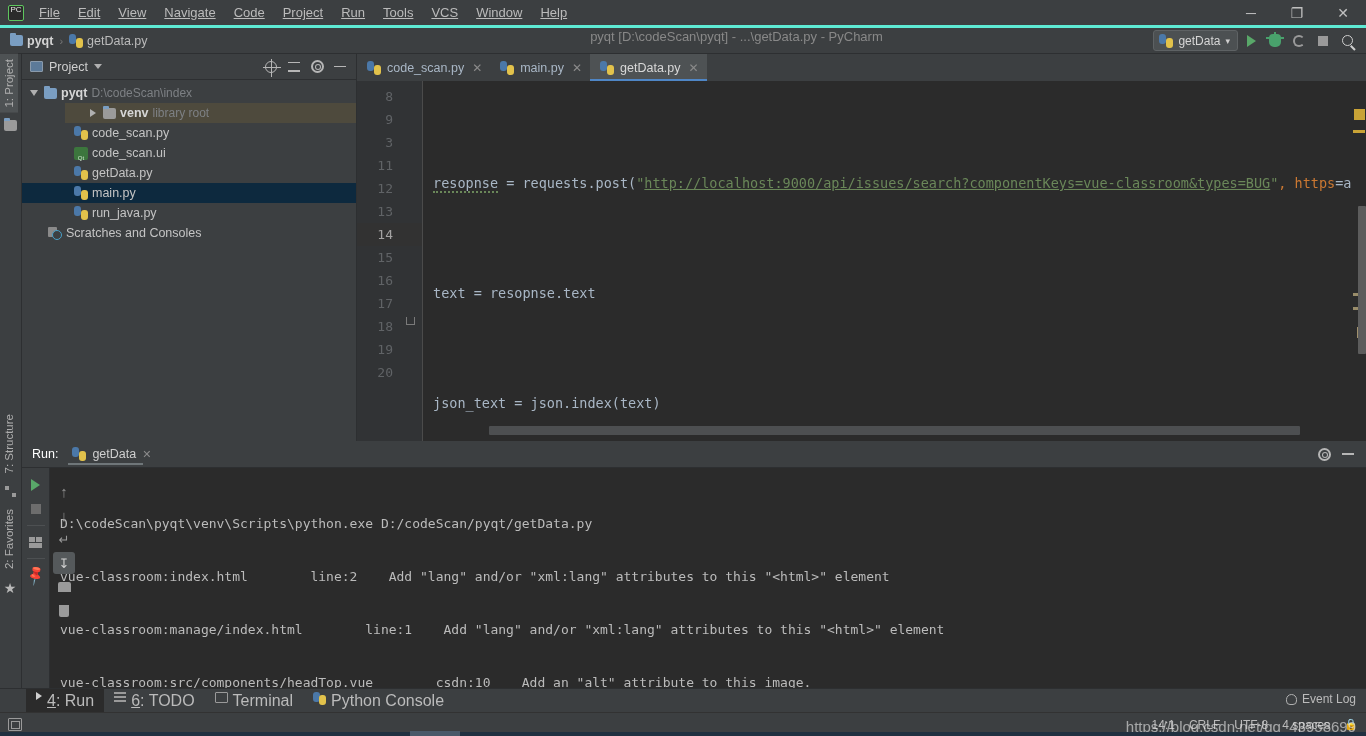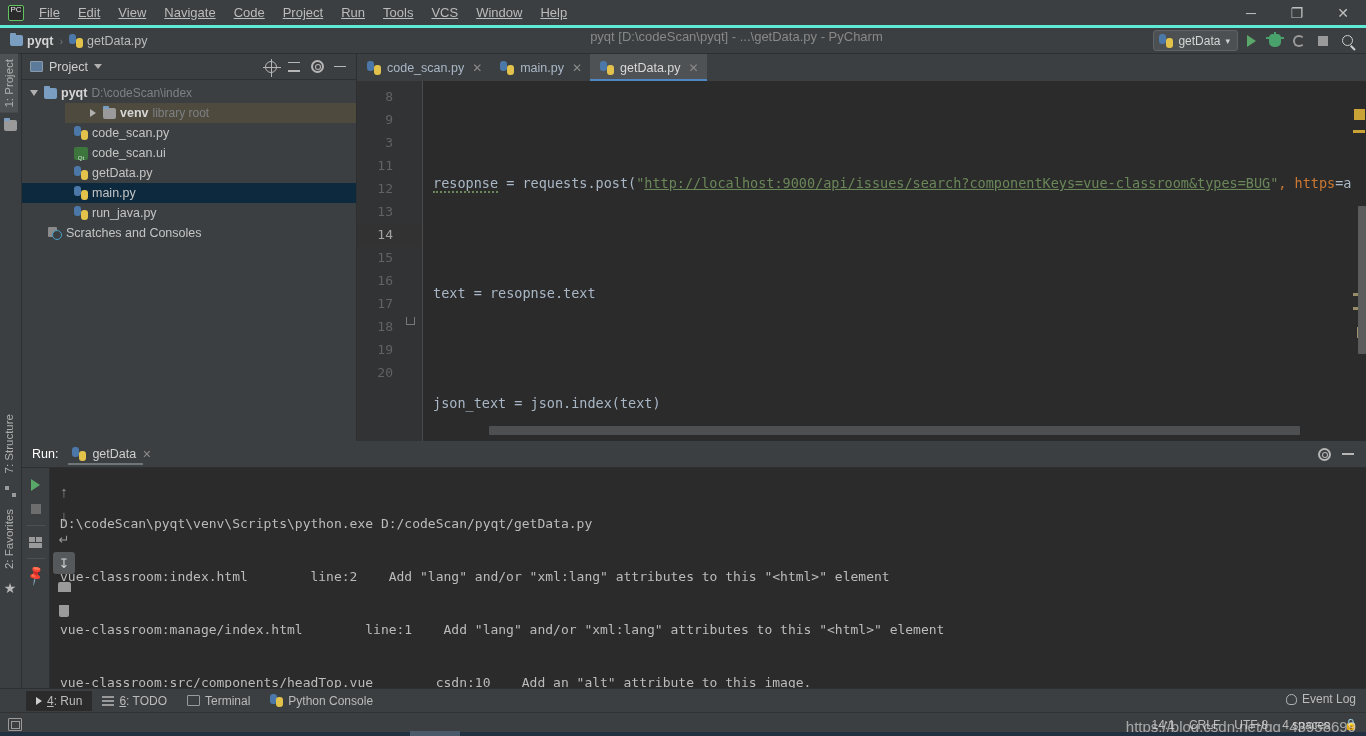--- a/index.html
+++ b/index.html
@@ -230,21 +230,21 @@
     font-family: "DejaVu Sans Mono", monospace; font-size: 13px; color: #bbbbbb;
     white-space: pre;
   }
   .con-line { height: 23px; line-height: 23px; }
   .toolwin-bar {
     position: absolute; left: 0; right: 0; bottom: 24px; height: 24px;
     background: #3c3f41; display: flex; align-items: center; padding-left: 26px; gap: 0;
     border-top: 1px solid #2d2f31;
   }
   .tw-item {
-    display: flex; align-items: center; gap: 5px; padding: 3px 10px; font-size: 12px; color: #bbbbbb;
+    display: flex; align-items: flex-start; gap: 5px; padding: 3px 10px; font-size: 16px; color: #bbbbbb;
     cursor: default;
   }
   .tw-item.active { background: #2b2b2b; }
   .tw-item u { text-decoration: underline; }
   .statusbar {
     position: absolute; left: 0; right: 0; bottom: 0; height: 24px; background: #3c3f41;
     display: flex; align-items: center; padding: 0 8px; border-top: 1px solid #323232;
   }
   .sb-left { display: flex; align-items: center; gap: 8px; }
   .layout-ico { width: 14px; height: 13px; border: 1.4px solid #9a9a9a; border-radius: 1px; position: relative; }

